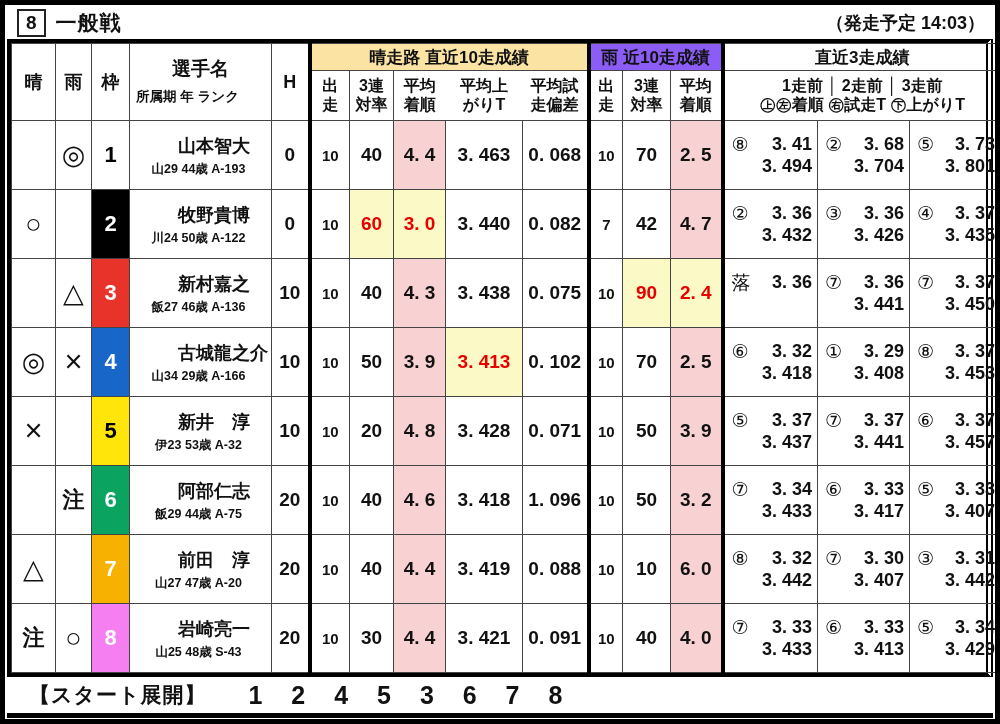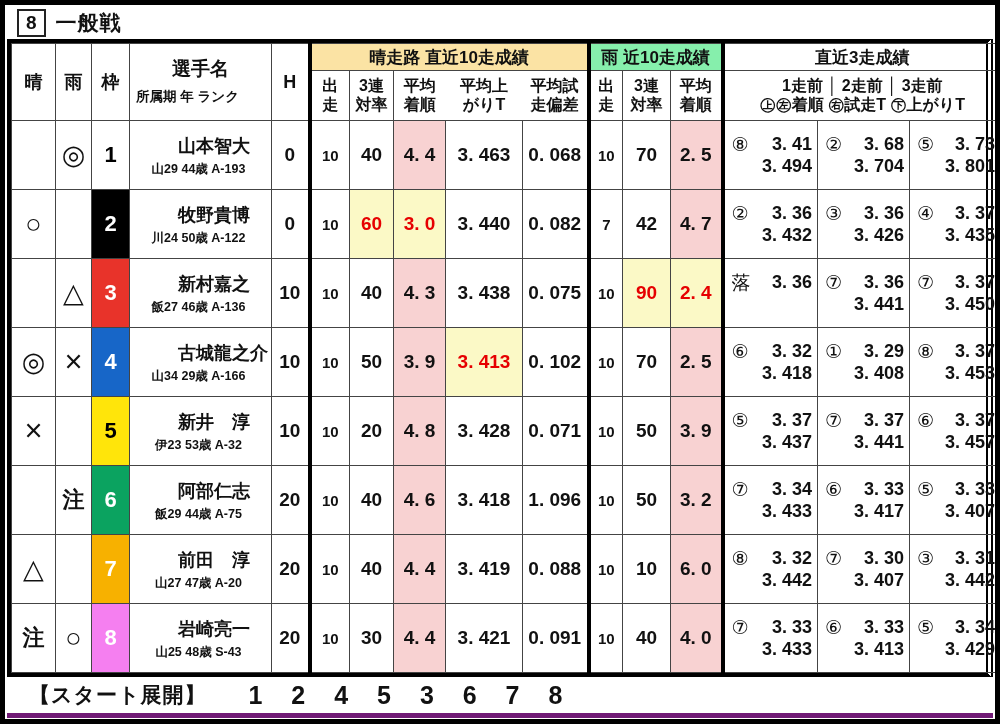--- a/index.html
+++ b/index.html
@@ -19,21 +19,21 @@
   .tablewrap{margin:0 2px;border:4px solid #000;border-right:7px double #000;}
   table{border-collapse:collapse;table-layout:fixed;width:100%;}
   th,td{border:1px solid #444;padding:0;text-align:center;vertical-align:middle;overflow:hidden;}
   tr.gh{height:27px;}
   tr.sh th{height:49px;font-size:16px;font-weight:bold;line-height:1.18;}
   tr.datarow{height:69px;}
   tr.datarow td{border-top:1.5px solid #666;}
   th{font-weight:bold;}
   .lefthdr{font-size:18px;}
   .sun-g{background:#FBE3A4;font-size:17px;}
-  .rain-g{background:#86efac;font-size:17px;}
+  .rain-g{background:#8b5cf6;font-size:17px;}
   .rec-g{font-size:17px;}
   .two{white-space:pre-line;}
   .tl{border-left:4px solid #000 !important;}
   .no-r{border-right:none;}
   .no-l{border-left:none;}
   .hdr-name .nm-h{display:block;font-size:19px;font-weight:bold;margin-top:0;}
   .hdr-name .sub-h{display:block;font-size:13.5px;font-weight:bold;text-align:left;padding:6px 0 2px 6px;}
   
   .mark{font-size:27px;font-weight:500;}
   .mark.x{font-size:31px;}
@@ -50,32 +50,33 @@
   .small{font-size:15px;font-weight:bold;}
   .pink{background:#F8D2D2;margin-top:41px;}
   .hl{background:#FBF9C6;}
   .rd{color:#E60000;}
   .rec{padding:2px 5px 2px 7px;}
   .rec .l1{display:flex;justify-content:space-between;align-items:center;font-size:18px;font-weight:bold;}
   .rec .l1 .pos{font-size:19px;font-weight:500;}
   .rec .l2{text-align:right;font-size:18px;font-weight:bold;min-height:21px;}
   
   .footer{margin:0 2px;height:36px;display:flex;align-items:center;
-    border-bottom:5px solid #701a75;padding-left:22px;}
+    border-bottom:5px solid #000000;padding-left:22px;}
   .footer .lbl{font-size:21px;font-weight:bold;letter-spacing:1px;}
   .footer .order{font-size:25px;font-weight:bold;margin-left:42px;letter-spacing:11px;}
 </style>
 </head>
 <body>
 
 <div class="titlebar">
   <div class="title-left">
     <span class="race-no">8</span>
     <span class="race-type">一般戦</span>
   </div>
+  <span class="start-time">（発走予定 14:03）</span>
 </div>
 
 <div class="tablewrap">
 <table>
   <colgroup>
     <col style="width:44px">
         <col style="width:36px">
         <col style="width:38px">
         <col style="width:142px">
         <col style="width:38px">

